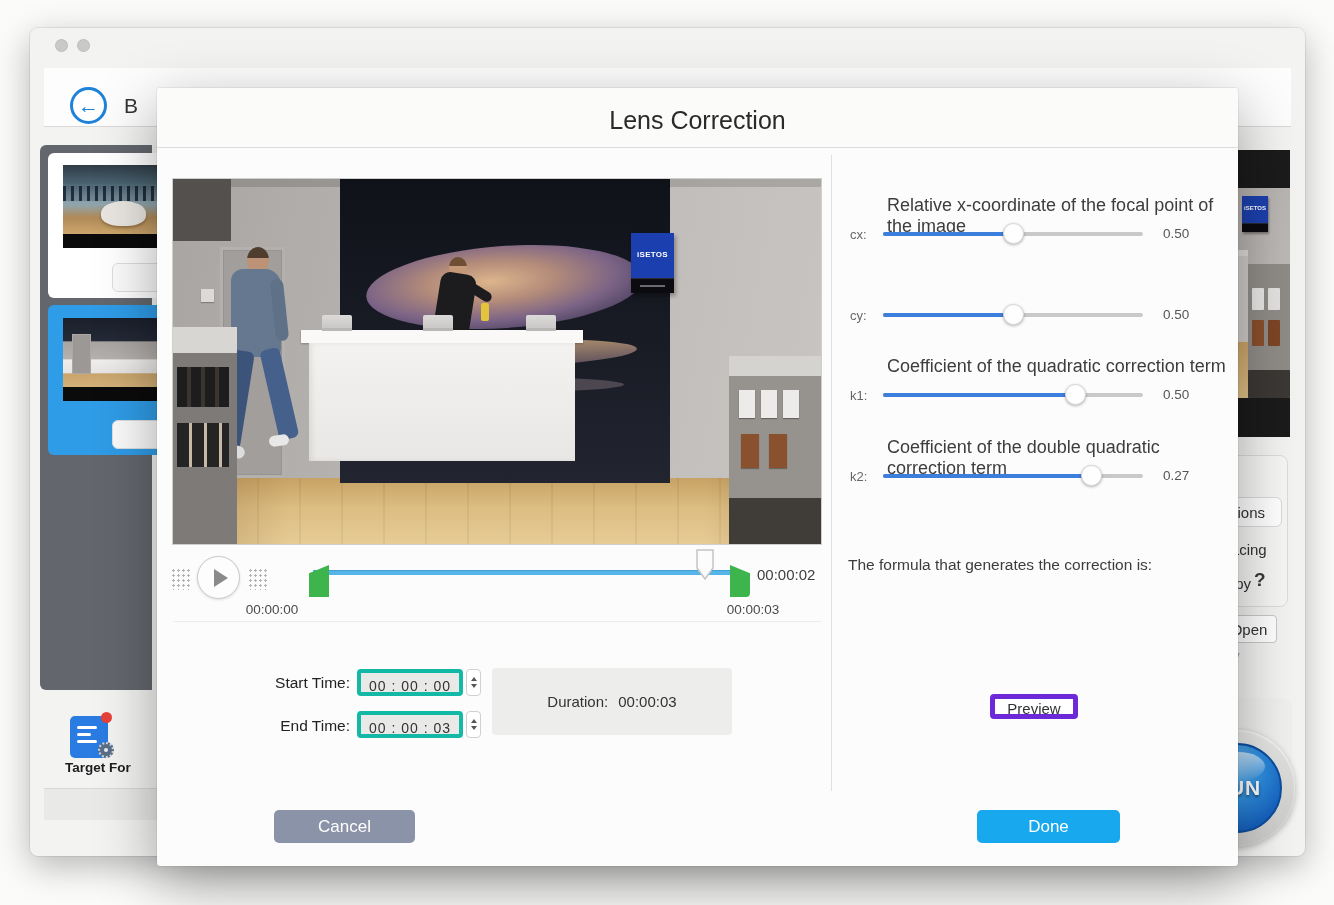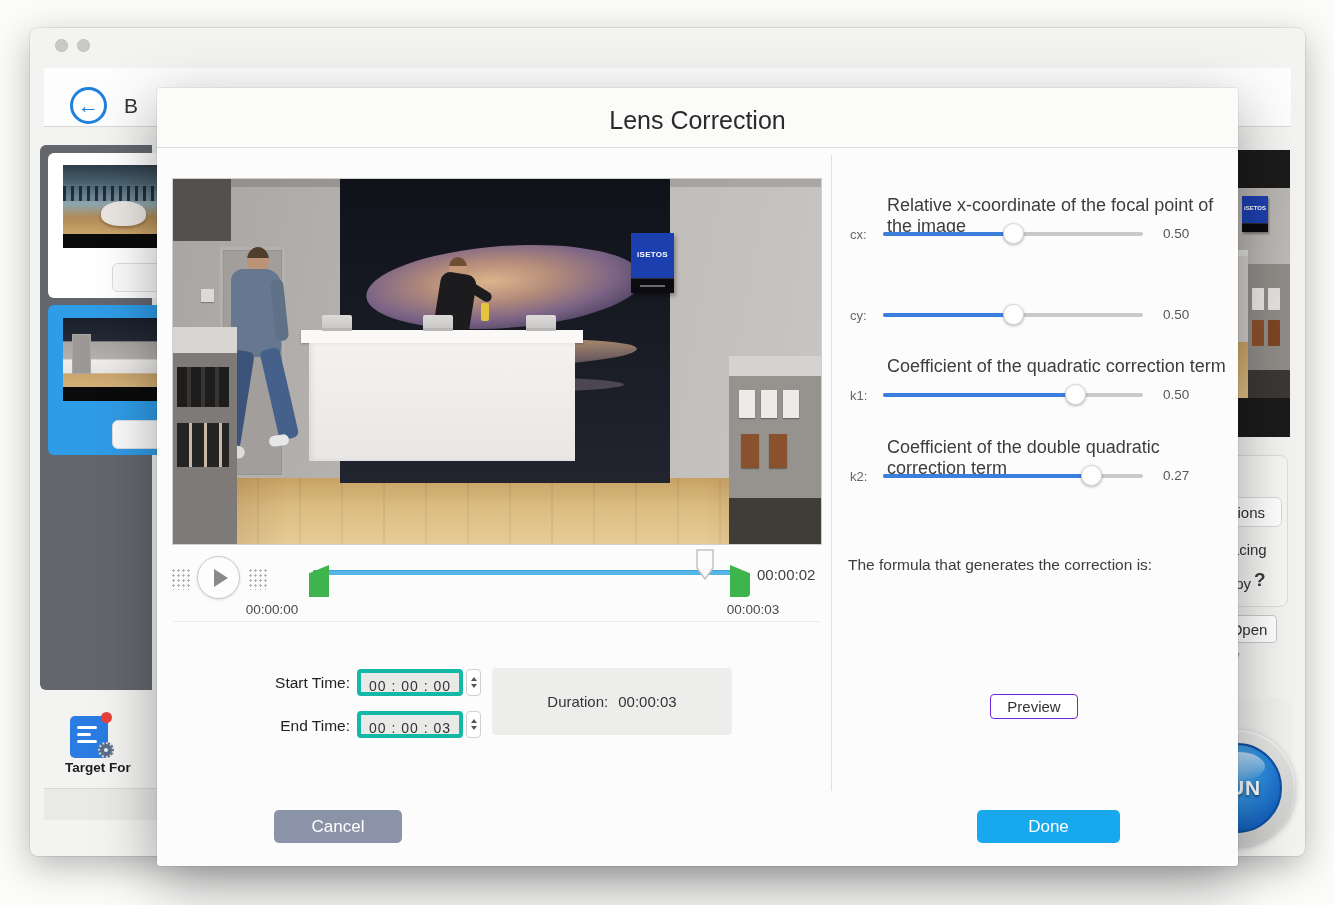--- a/index.html
+++ b/index.html
@@ -144,39 +144,39 @@
   .trim-label{position:absolute;left:105px;width:88px;text-align:right;font-size:15.5px;color:#222;}
   .timebox{position:absolute;left:200px;width:106px;height:27px;background:#e9e9e8;border:4px solid #14b8a6;border-radius:4px;
     text-align:center;font-size:14px;color:#333;padding-top:5px;letter-spacing:1px;}
   .stepper{position:absolute;left:309px;width:15px;height:27px;background:#fff;border:1px solid #d0d0d0;border-radius:4px;
     display:flex;flex-direction:column;align-items:center;justify-content:center;gap:3px;}
   .st-up{width:0;height:0;border-left:3.5px solid transparent;border-right:3.5px solid transparent;border-bottom:4.5px solid #555;}
   .st-down{width:0;height:0;border-left:3.5px solid transparent;border-right:3.5px solid transparent;border-top:4.5px solid #555;}
   .duration{position:absolute;left:335px;top:580px;width:240px;height:67px;background:#ededec;border-radius:4px;
     display:flex;align-items:center;justify-content:center;gap:10px;font-size:15px;color:#333;}
 
-  .btn-cancel{position:absolute;left:117px;top:722px;width:128px;height:33px;background:#8b93a9;border:none;border-radius:5px;
+  .btn-cancel{position:absolute;left:117px;top:722px;width:141px;height:33px;background:#8b93a9;border:none;border-radius:5px;
     color:#fff;font-size:17px;font-family:"Liberation Sans",sans-serif;}
   .btn-done{position:absolute;left:820px;top:722px;width:143px;height:33px;background:#17a8ee;border:none;border-radius:5px;
     color:#fff;font-size:17px;font-family:"Liberation Sans",sans-serif;}
 
   
   .sl-group{position:absolute;left:677px;width:404px;height:84px;}
   .sl-title{position:absolute;left:14px;top:0;font-size:18px;color:#3d3d3d;margin-left:39px;}
   .sl-row{position:absolute;left:0;top:28px;width:100%;height:22px;}
   .sl-name{position:absolute;left:16px;top:4px;font-size:13px;color:#666;}
   .sl-track{position:absolute;left:49px;top:9px;width:260px;height:4px;background:#c9c9c9;border-radius:2px;}
   .sl-fill{position:absolute;left:0;top:0;height:4px;background:#3c7edb;border-radius:2px;}
   .sl-handle{position:absolute;top:-9px;width:21px;height:21px;margin-left:-10px;border-radius:50%;background:#fefefe;
     border:1px solid #d8d8d8;box-shadow:0 1px 3px rgba(0,0,0,.3);}
   .sl-value{position:absolute;left:329px;top:3px;font-size:13.5px;color:#555;}
   .formula-intro{position:absolute;left:691px;top:468px;font-size:15.5px;color:#3d3d3d;}
   .formula{position:absolute;left:664px;top:517px;width:406px;text-align:center;font-size:13px;font-weight:bold;color:#111;
     letter-spacing:-.2px;white-space:nowrap;}
-  .btn-preview{position:absolute;left:833px;top:606px;width:88px;height:25px;background:#fff;border:1px solid #6d28d9;border-radius:4px;
+  .btn-preview{position:absolute;left:833px;top:606px;width:88px;height:25px;background:#fff;border:5px solid #6d28d9;border-radius:4px;
     font-size:15px;color:#333;font-family:"Liberation Sans",sans-serif;}
 </style>
 </head>
 <body>
 
 <div class="stage">
   <div class="window">
 
     <div class="traffic-dot" style="left:25px;"></div>
     <div class="traffic-dot" style="left:47px;"></div>

